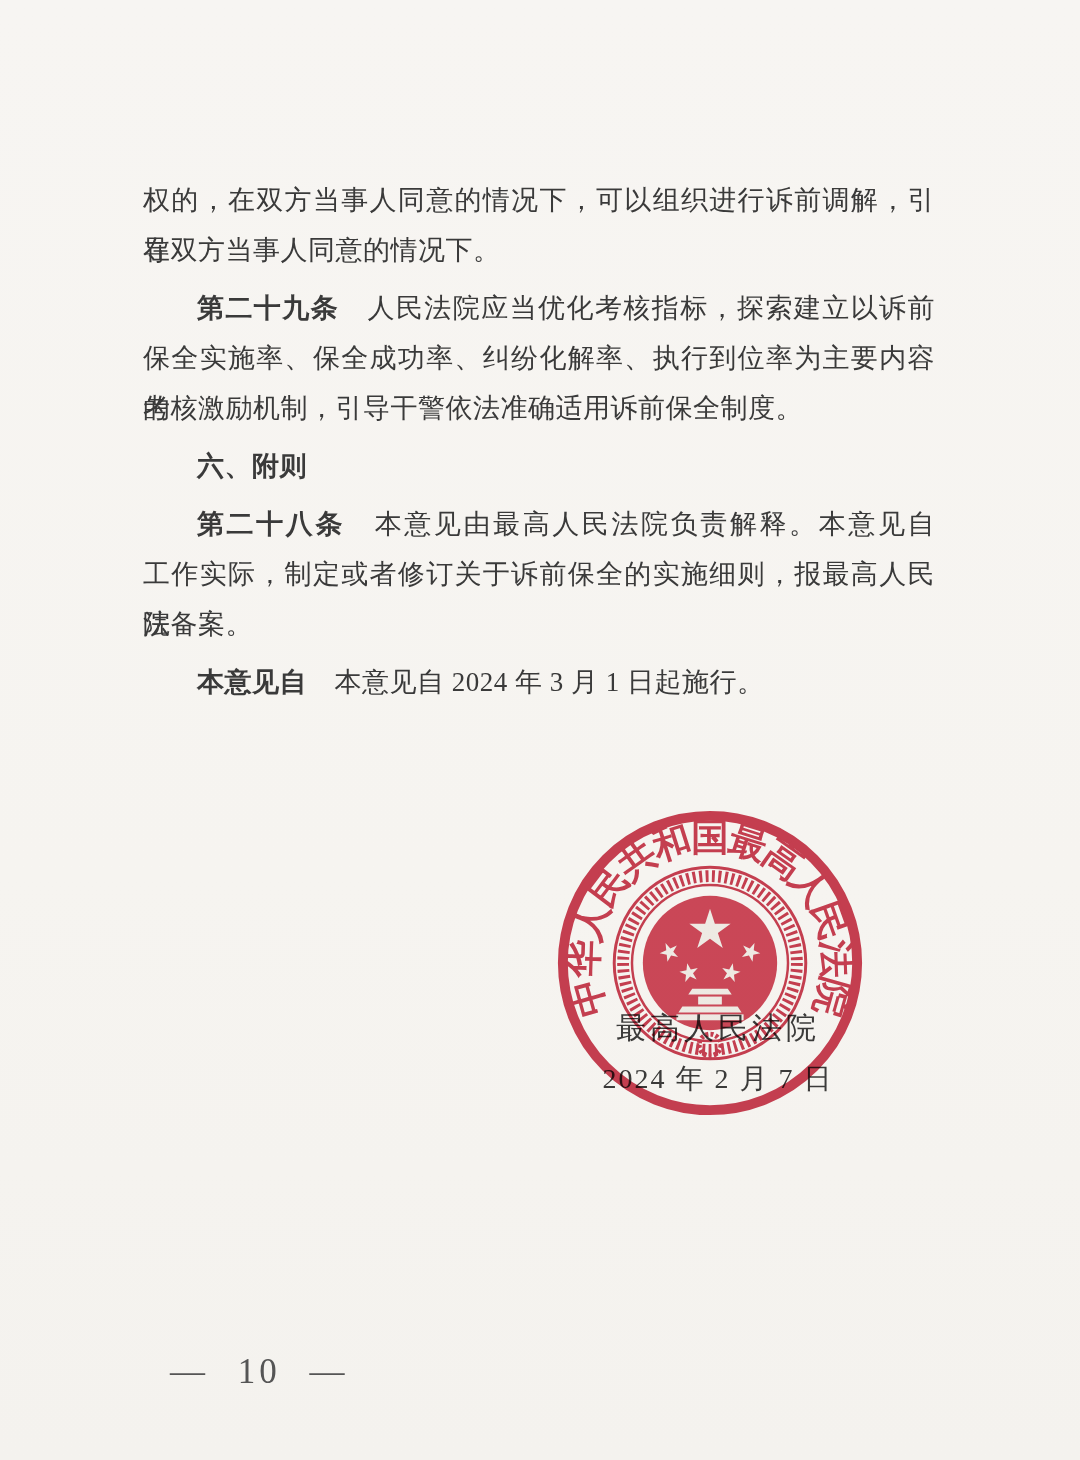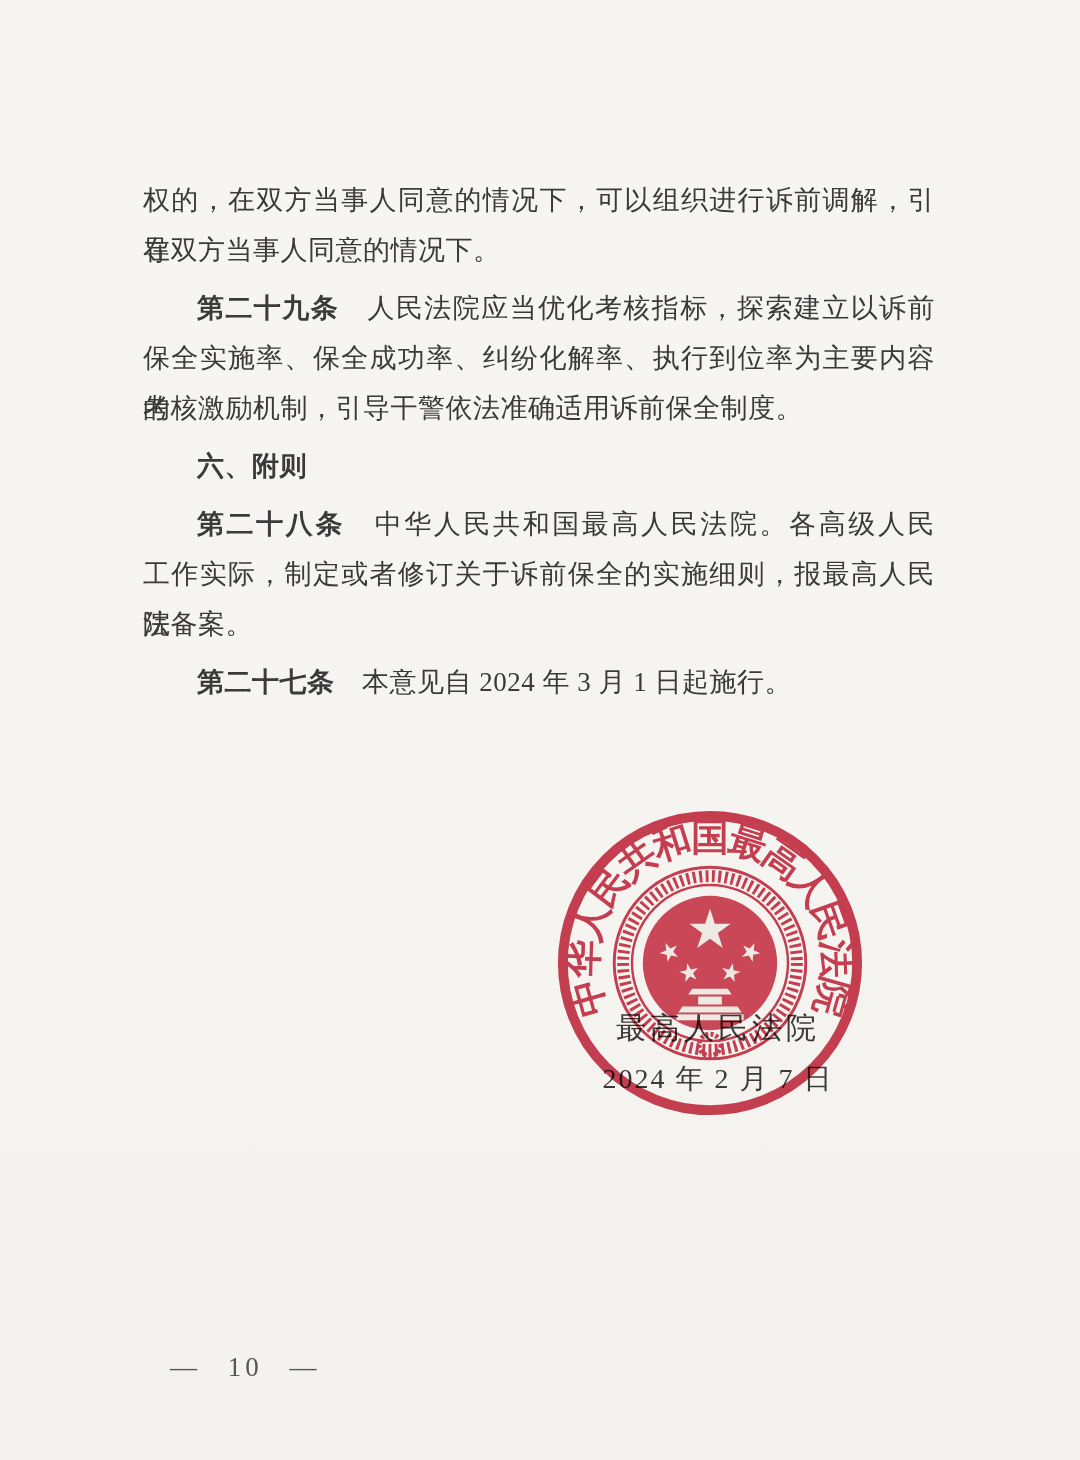--- a/index.html
+++ b/index.html
@@ -63,41 +63,41 @@
   }
   .overlay-date{
     position:absolute; left:518px; top:1060px; width:400px;
     text-align:center;
     font-size:28px; letter-spacing:2px;
     color:#3d3d3d;
     mix-blend-mode:multiply;
   }
   .page-number{
     position:absolute; left:170px; top:1352px;
-    font-size:27px; color:#555;
+    font-size:35px; color:#555;
     letter-spacing:4px;
     word-spacing:16px;
   }
 </style>
 </head>
 <body>
 
 <div class="page">
 
   <div class="doc-text">
       <div class="line justify"><span>权的，在双方当事人同意的情况下，可以组织进行诉前调解，引导</span></div>
       <div class="line"><span>在双方当事人同意的情况下。</span></div>
       <div class="line justify para indent"><span class="bold">第二十九条</span><span>　人民法院应当优化考核指标，探索建立以诉前</span></div>
       <div class="line justify"><span>保全实施率、保全成功率、纠纷化解率、执行到位率为主要内容的</span></div>
       <div class="line"><span>考核激励机制，引导干警依法准确适用诉前保全制度。</span></div>
       <div class="line para indent"><span class="bold">六、附则</span></div>
-      <div class="line justify para indent"><span class="bold">第二十八条</span><span>　中华人民共和国最高人民法院。各高级人民</span></div>
+      <div class="line justify para indent"><span class="bold">第二十八条</span><span>　本意见由最高人民法院负责解释。本意见自</span></div>
       <div class="line justify"><span>工作实际，制定或者修订关于诉前保全的实施细则，报最高人民法</span></div>
       <div class="line"><span>院备案。</span></div>
-      <div class="line para indent"><span class="bold">第二十七条</span><span>　本意见自 2024 年 3 月 1 日起施行。</span></div>
+      <div class="line para indent"><span class="bold">本意见自</span><span>　本意见自 2024 年 3 月 1 日起施行。</span></div>
     </div>
 
   <div class="overlay-issuer">最高人民法院</div>
   <div class="overlay-date">2024 年 2 月 7 日</div>
 
   <div class="seal-wrap">
     <svg viewBox="0 0 320 320" xmlns="http://www.w3.org/2000/svg">
       <defs>
         <path id="star" d="M0,-1 L0.224,-0.309 L0.951,-0.309 L0.363,0.118 L0.588,0.809 L0,0.382 L-0.588,0.809 L-0.363,0.118 L-0.951,-0.309 L-0.224,-0.309 Z"></path>
         <path id="ringArc" d="M56.6,210.4 A115,115 0 1 1 263.4,210.4" fill="none"></path>

